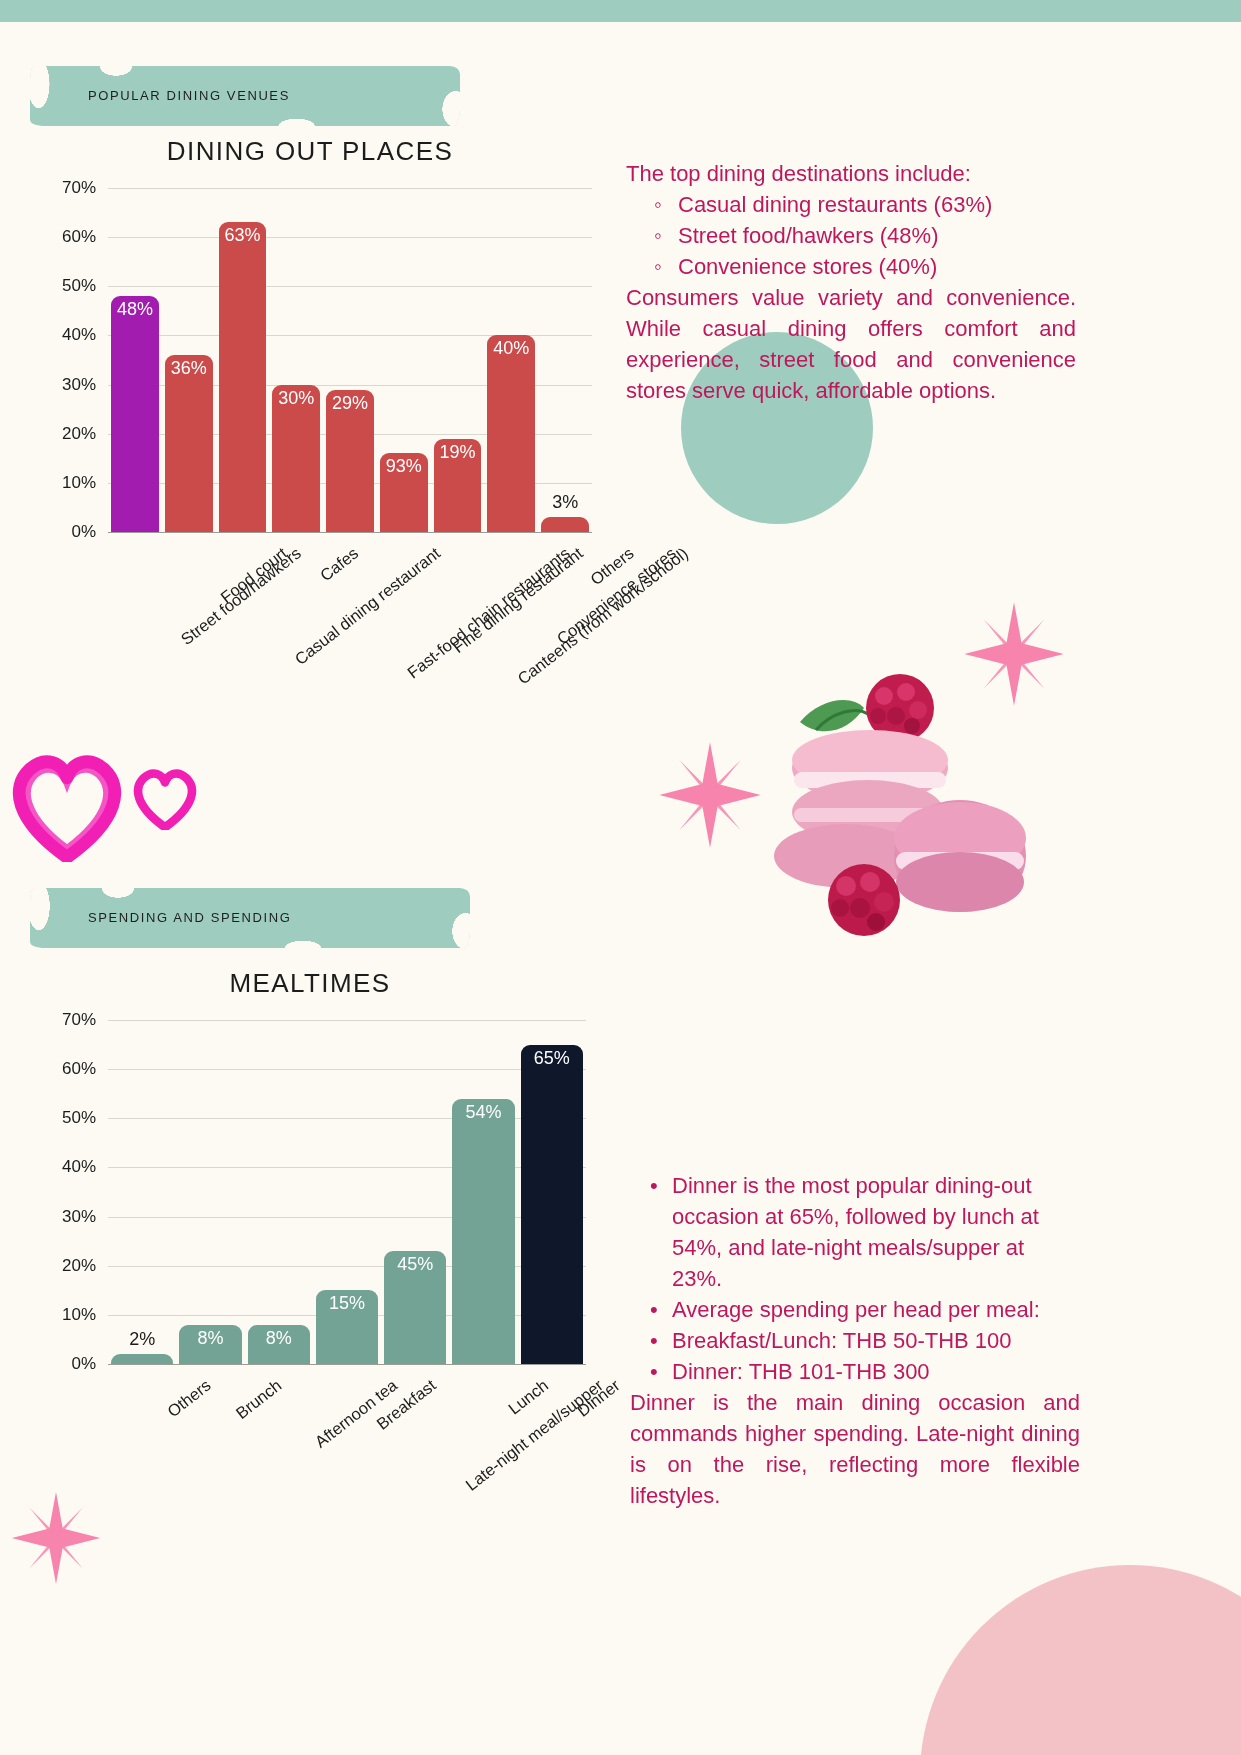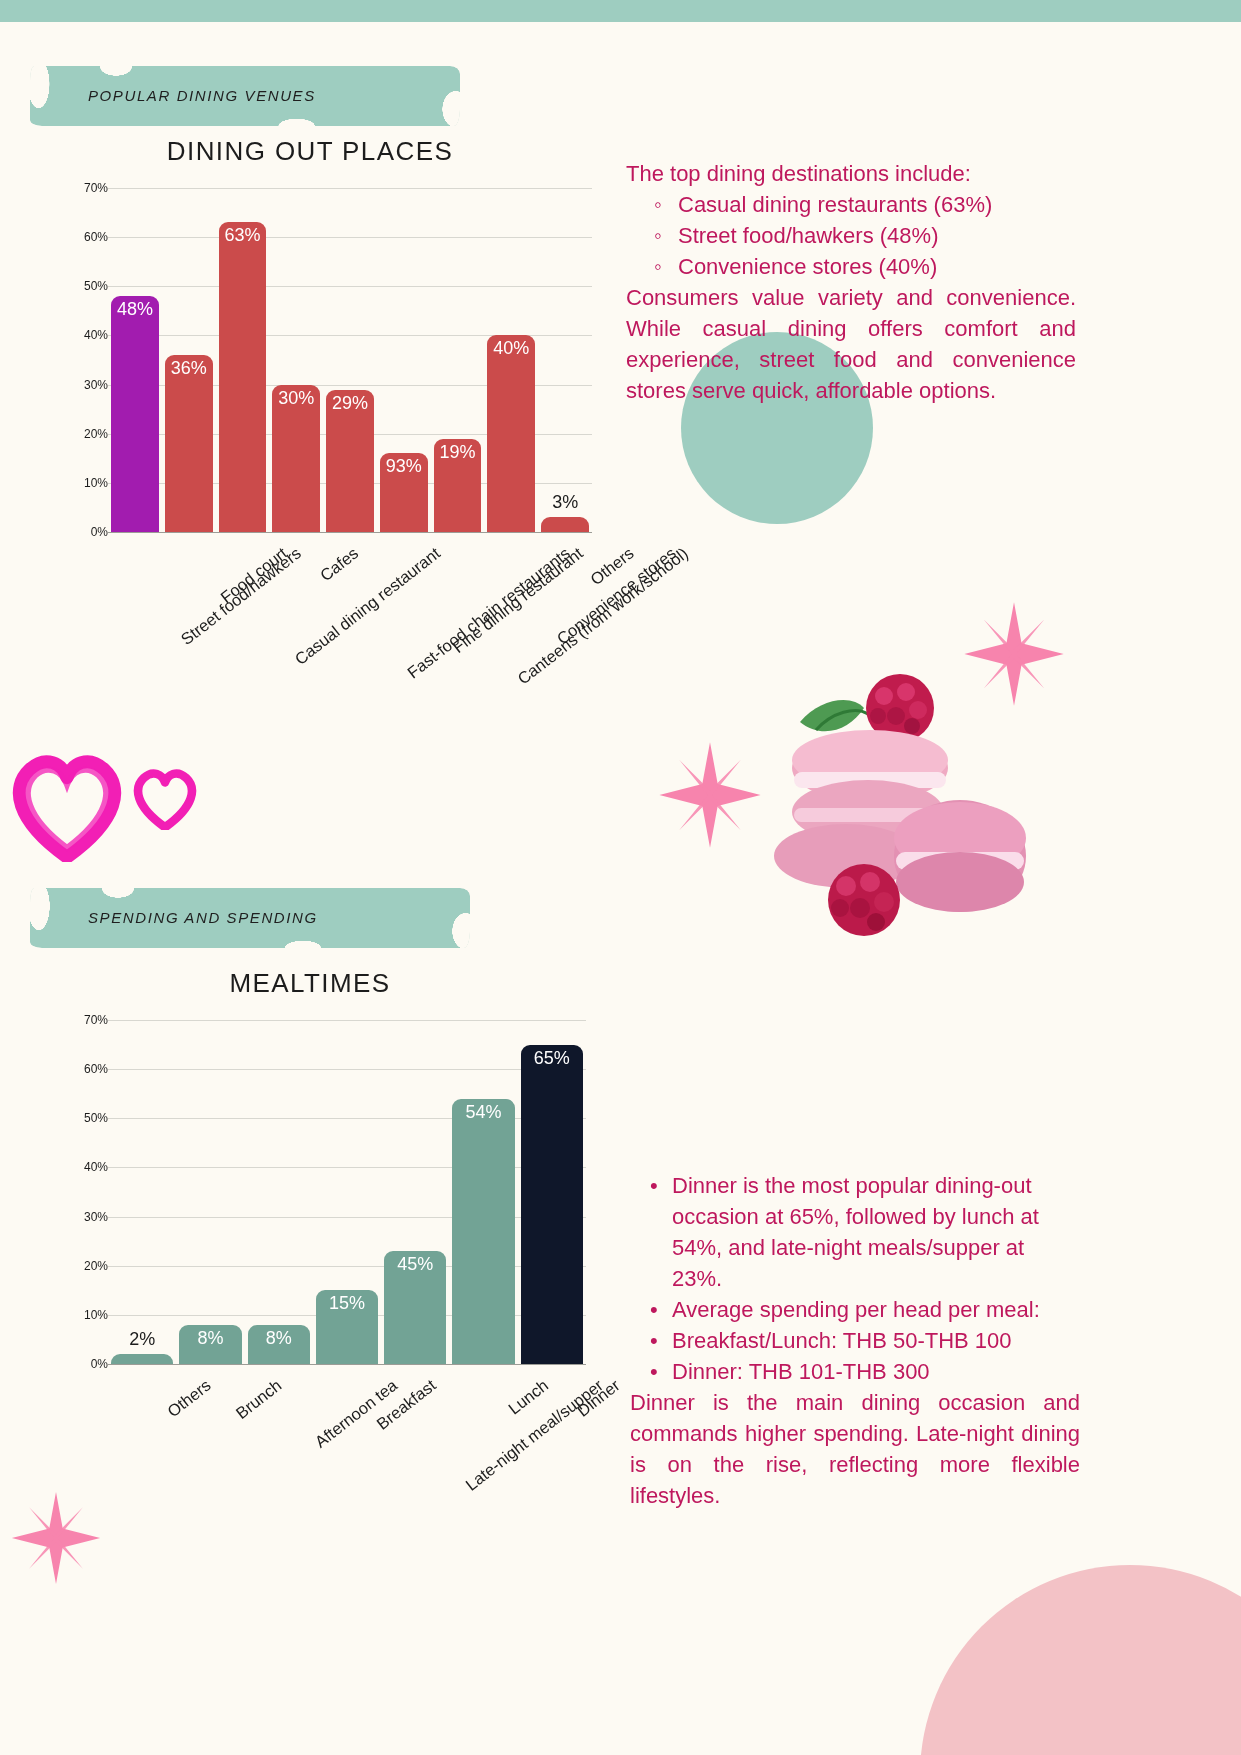--- a/index.html
+++ b/index.html
@@ -45,41 +45,40 @@
       radial-gradient(ellipse 30px 12px at 62% 100%, transparent 60%, #000 61%),
       radial-gradient(ellipse 22px 30px at 99% 72%, transparent 60%, #000 61%),
       linear-gradient(#000, #000);
     mask-composite: intersect;
   }
   .banner .btxt {
     position: relative;
     display: block;
     line-height: 60px;
     padding-left: 58px;
-    font-size: 15px;
+    font-size: 13px;
     letter-spacing: 1.6px;
     color: #1f1f1f;
     white-space: nowrap;
-    font-style: italic;
   }
   #banner1 { left: 30px; top: 66px; width: 430px; }
   #banner2 { left: 30px; top: 888px; width: 440px; }
 
   
   .chart { position: absolute; }
   .chart-title {
     position: absolute; top: 0; left: 0; width: 100%;
     text-align: center; font-size: 26px; letter-spacing: 1.4px;
     color: #1c1c1c;
   }
   .plot { position: absolute; left: 108px; }
   .ylab {
-    position: absolute; right: 100%; 
+    position: absolute; right: 100%; margin-right: 12px;
     transform: translateY(-50%);
-    font-size: 12px; white-space: nowrap; color: #1c1c1c;
+    font-size: 17px; white-space: nowrap; color: #1c1c1c;
   }
   .grid {
     position: absolute; left: 0; width: 100%; height: 1px;
     background: #d8d7d0;
   }
   .axis0 { background: #9c9c96; }
   .bars {
     position: absolute; left: 0; bottom: 0; width: 100%; height: 100%;
     display: flex; align-items: flex-end;
   }

